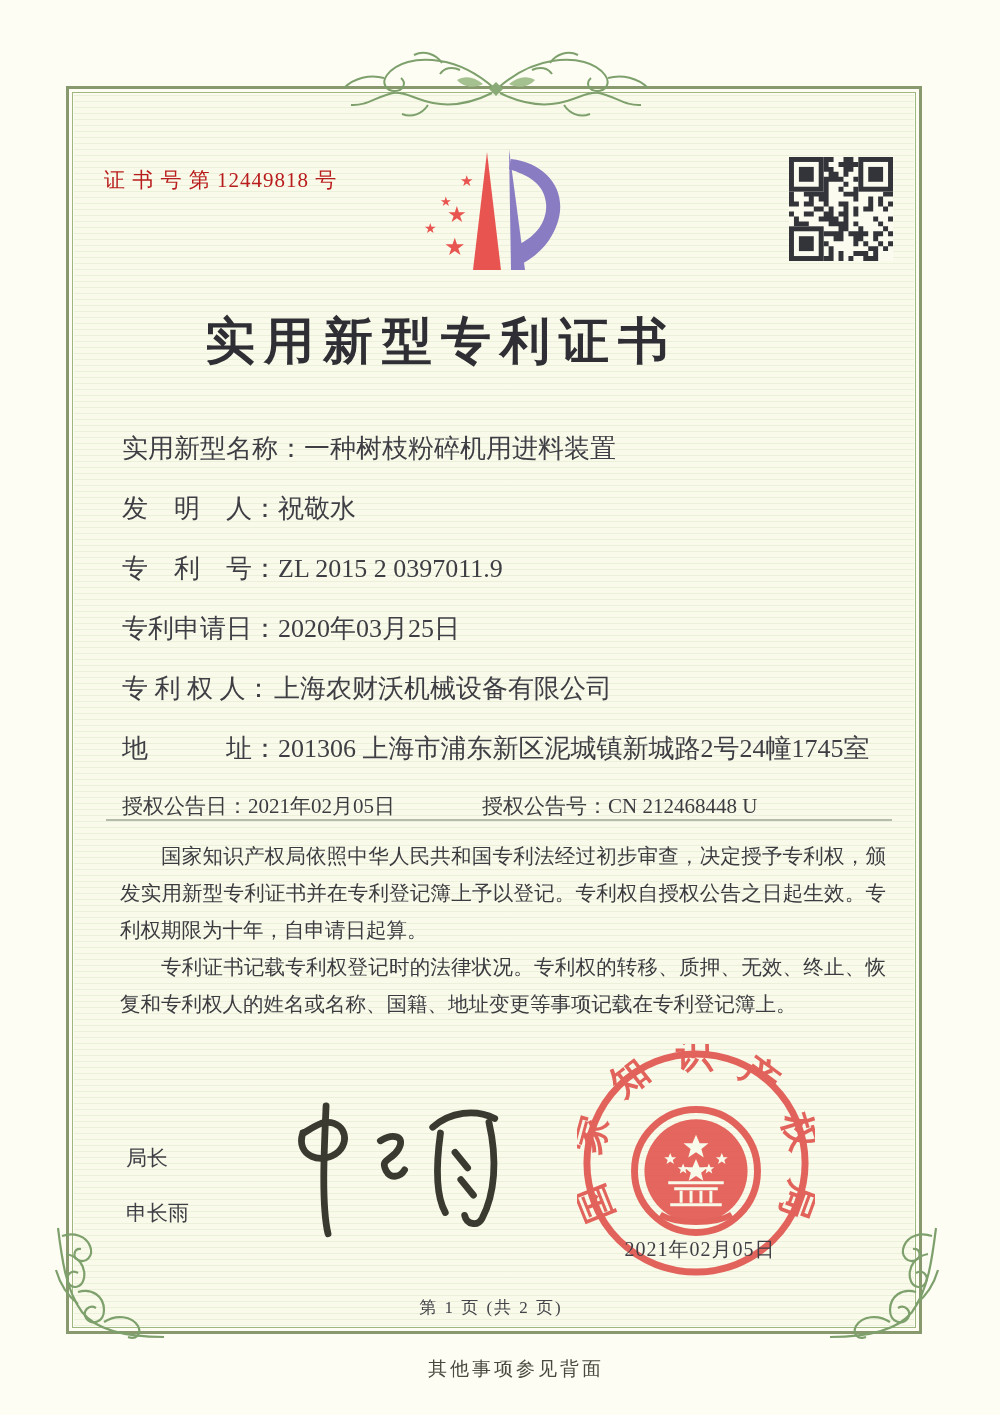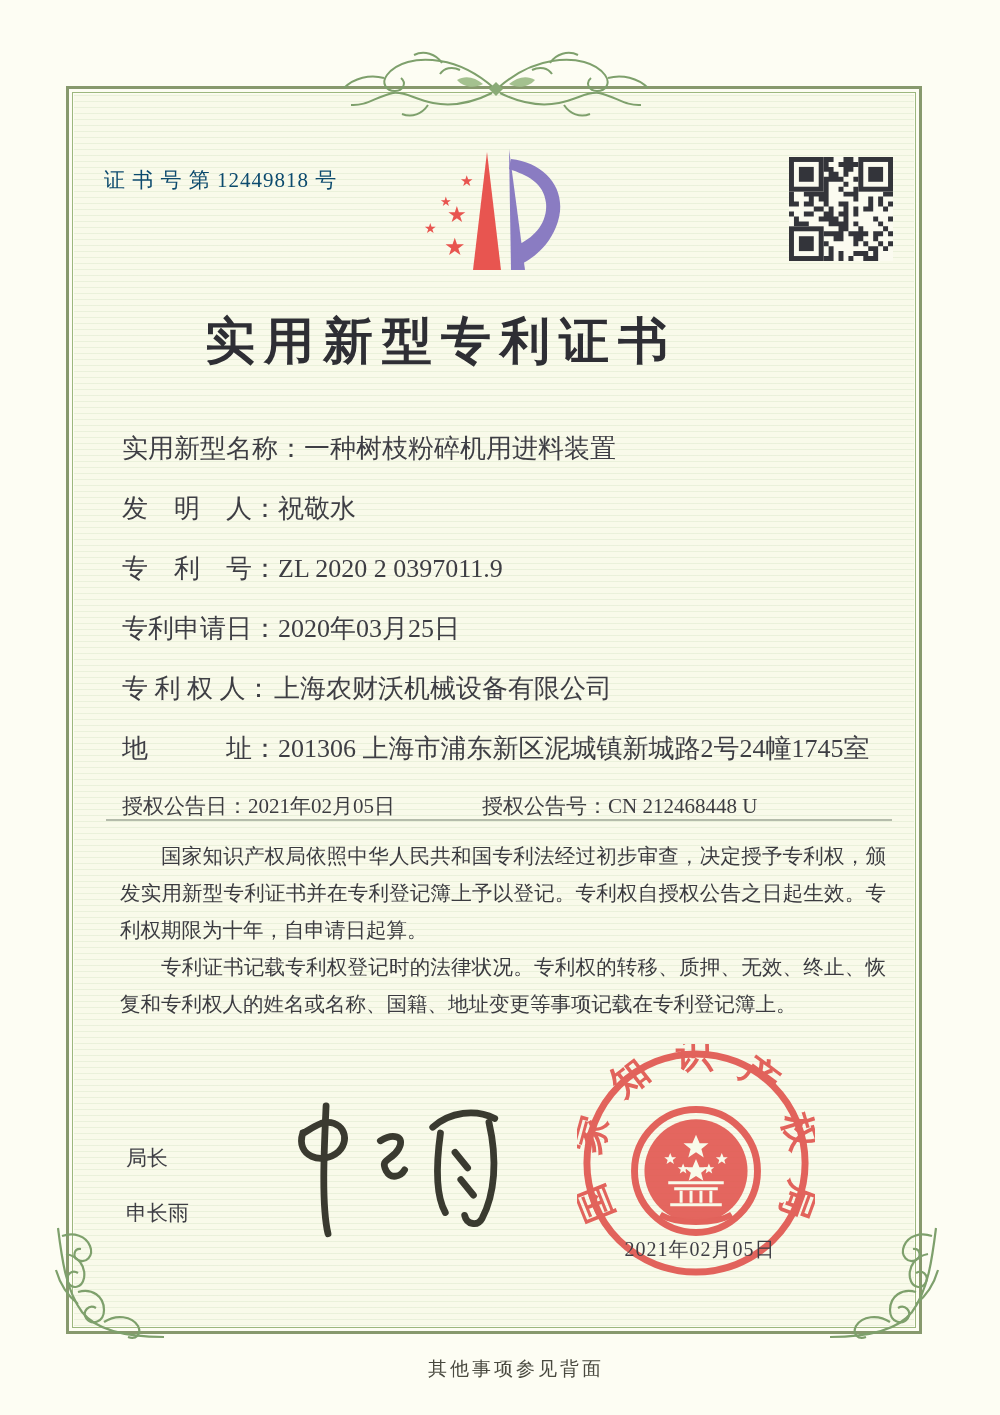--- a/index.html
+++ b/index.html
@@ -27,21 +27,21 @@
         rgba(158,192,138,0.16) 0px, rgba(158,192,138,0.16) 1px,
         rgba(250,251,235,0) 1px, rgba(250,251,235,0) 6px),
       #f9faea;
   }
   
   .ornament-top{position:absolute;left:326px;top:48px;width:340px;height:84px;}
   .corner-flourish{position:absolute;width:118px;height:124px;}
   .corner-bl{left:50px;top:1224px;}
   .corner-br{left:826px;top:1224px;transform:scaleX(-1);}
   
-  .cert-no{position:absolute;left:104px;top:166px;font-size:21px;letter-spacing:1px;color:#0c4a6e;}
+  .cert-no{position:absolute;left:104px;top:166px;font-size:21px;letter-spacing:1px;color:#b91c1c;}
   .logo{position:absolute;left:470px;top:148px;width:110px;height:130px;}
   .logo-star{position:absolute;color:#e85550;line-height:1;font-family:"DejaVu Sans",sans-serif;}
   .qr{position:absolute;left:789px;top:157px;width:104px;height:104px;}
   .doc-title{
     position:absolute;left:66px;width:750px;top:308px;
     text-align:center;font-size:50px;font-weight:bold;letter-spacing:9px;color:#2e2e34;
   }
   
   .rows{position:absolute;left:122px;top:434px;width:772px;}
   .row{display:flex;align-items:baseline;font-size:26px;line-height:30px;margin-bottom:30px;white-space:nowrap;}
@@ -146,21 +146,21 @@
     <div class="row">
       <span class="lbl">实用新型名称：</span>
       <span class="val">一种树枝粉碎机用进料装置</span>
     </div>
     <div class="row">
       <span class="lbl">发　明　人：</span>
       <span class="val">祝敬水</span>
     </div>
     <div class="row">
       <span class="lbl">专　利　号：</span>
-      <span class="val">ZL 2020 2 0397011.9</span>
+      <span class="val">ZL 2015 2 0397011.9</span>
     </div>
     <div class="row">
       <span class="lbl">专利申请日：</span>
       <span class="val">2020年03月25日</span>
     </div>
     <div class="row">
       <span class="lbl">专 利 权 人：</span>
       <span class="val">上海农财沃机械设备有限公司</span>
     </div>
     <div class="row">
@@ -224,15 +224,16 @@
         <path d="M-28,12 H28"></path>
         <path d="M-22,18 H22"></path>
         <path d="M-15,20 V32 M-5,20 V32 M5,20 V32 M15,20 V32"></path>
         <path d="M-26,34 H26"></path>
       </g>
       <path d="M-36,44 C-20,54 20,54 36,44" fill="none" stroke="#e0534d" stroke-width="6"></path>
     </g>
   </svg>
   <div class="seal-date">2021年02月05日</div>
 
+  <div class="page-info">第 1 页 (共 2 页)</div>
   <div class="back-note">其他事项参见背面</div>
 
 </div>
 
 </body></html>

